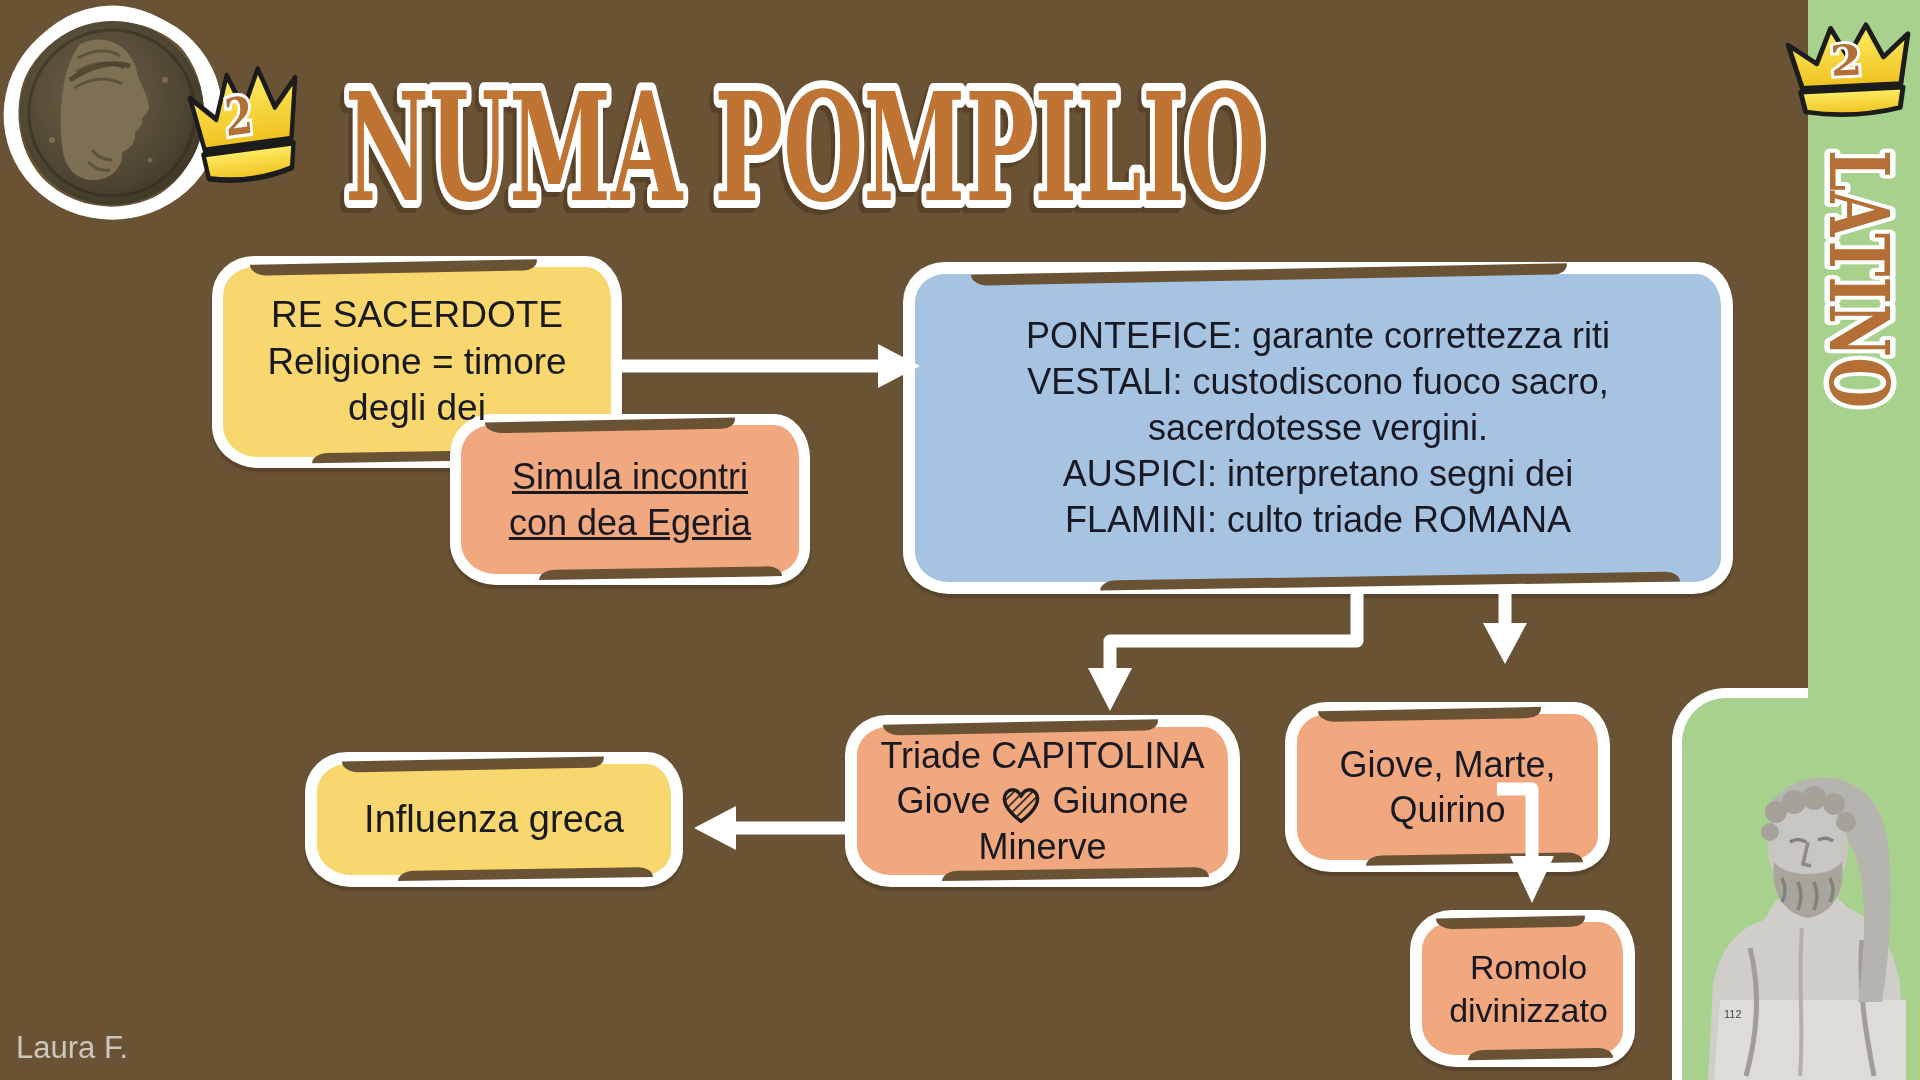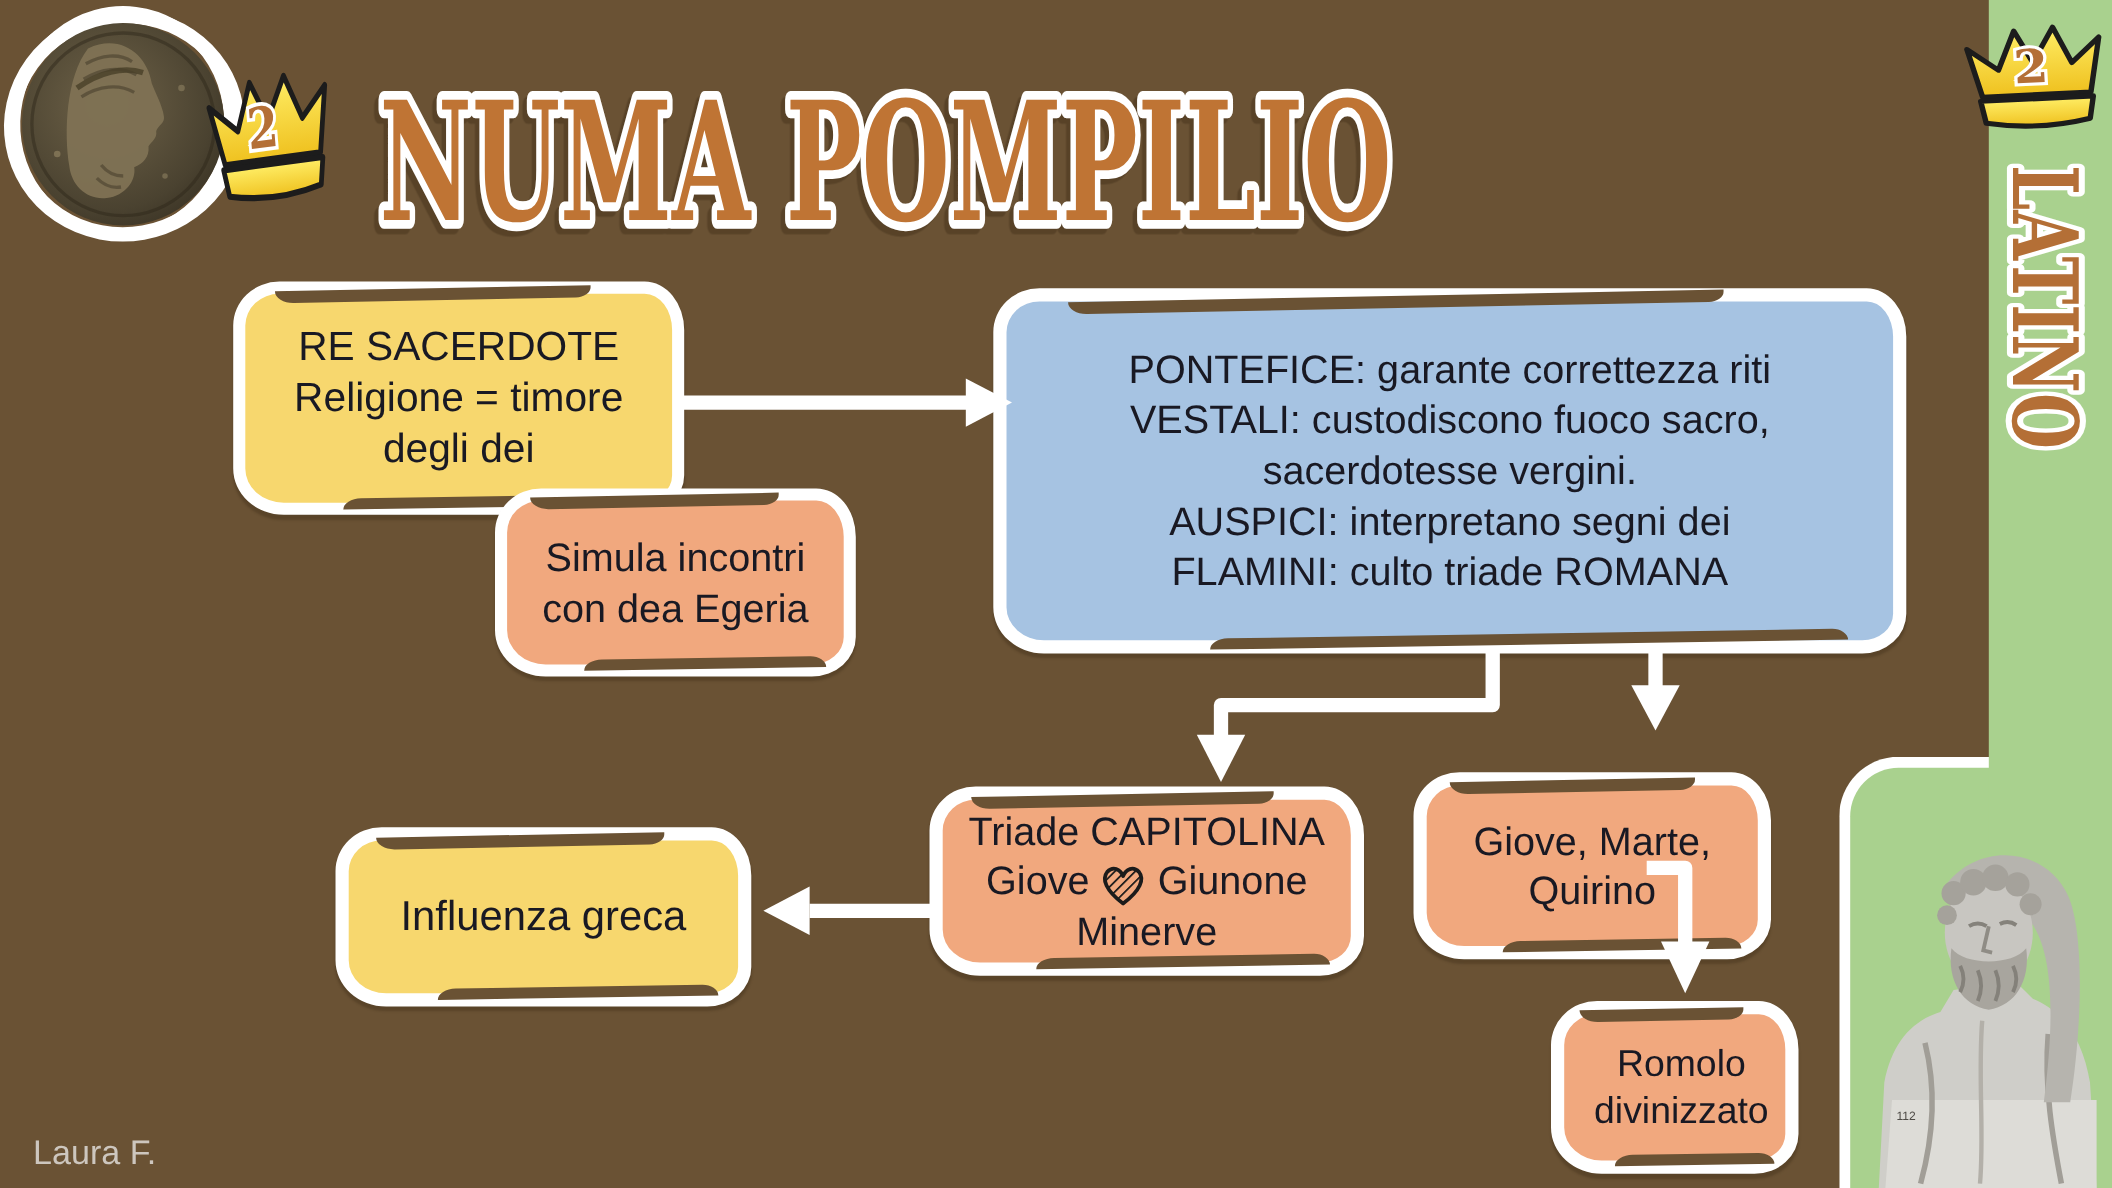--- a/index.html
+++ b/index.html
@@ -30,33 +30,33 @@
        box-shadow:0 4px 2px rgba(46,32,14,.28);}
   .box::before{content:"";position:absolute;top:-5px;left:7%;width:74%;height:11px;
        background:#6a5234;border-radius:0 0 16px 20px/0 0 11px 13px;transform:rotate(-1.1deg);z-index:0;}
   .box::after{content:"";position:absolute;bottom:-4px;right:5%;width:72%;height:10px;
        background:#6a5234;border-radius:18px 16px 0 0/11px 11px 0 0;transform:rotate(-0.9deg);z-index:0;}
   .line{position:relative;z-index:1;}
   .pair{display:flex;align-items:flex-end;justify-content:center;gap:8px;}
   .heart{width:42px;height:38px;flex:0 0 auto;margin:0 2px;}
 
   #box-re{left:212px;top:256px;width:410px;height:212px;--fill:#f7d76e;border-width:11px;font-size:37px;}
-  #box-simula{left:450px;top:444px;width:328px;height:171px;--fill:#f1a87e;border-width:11px;}
+  #box-simula{left:450px;top:414px;width:360px;height:171px;--fill:#f1a87e;border-width:11px;text-decoration:underline;}
   #box-sacerdozi{left:903px;top:262px;width:830px;height:332px;--fill:#a6c3e2;font-size:36px;line-height:1.28;}
   #box-giove{left:1285px;top:670px;width:325px;height:170px;margin-top:32px;--fill:#f1a87e;}
   #box-triade{left:845px;top:715px;width:395px;height:172px;--fill:#f1a87e;}
-  #box-influenza{left:305px;top:752px;width:378px;height:163px;--fill:#f7d76e;font-size:38px;}
+  #box-influenza{left:305px;top:752px;width:378px;height:135px;--fill:#f7d76e;font-size:38px;}
   #box-romolo{left:1410px;top:910px;width:225px;height:157px;--fill:#f1a87e;font-size:34px;padding-left:12px;}
 
   
   .arrows{position:absolute;left:0;top:0;width:1920px;height:1080px;pointer-events:none;}
   .arrows path{stroke:#fff;stroke-width:13;fill:none;stroke-linejoin:round;stroke-linecap:butt;}
   .arrows polygon{fill:#fff;}
 
-  .author{position:absolute;left:16px;top:1030px;font-size:31px;color:#cdc6be;margin-left:14px;}
+  .author{position:absolute;left:16px;top:1030px;font-size:31px;color:#cdc6be;}
 </style>
 </head>
 <body>
 
 <div class="stage">
 
   <svg width="0" height="0" style="position:absolute" aria-hidden="true">
     <defs>
       <linearGradient id="gold" x1="0" y1="0" x2="0" y2="1">
         <stop offset="0" stop-color="#ffee66"></stop>

